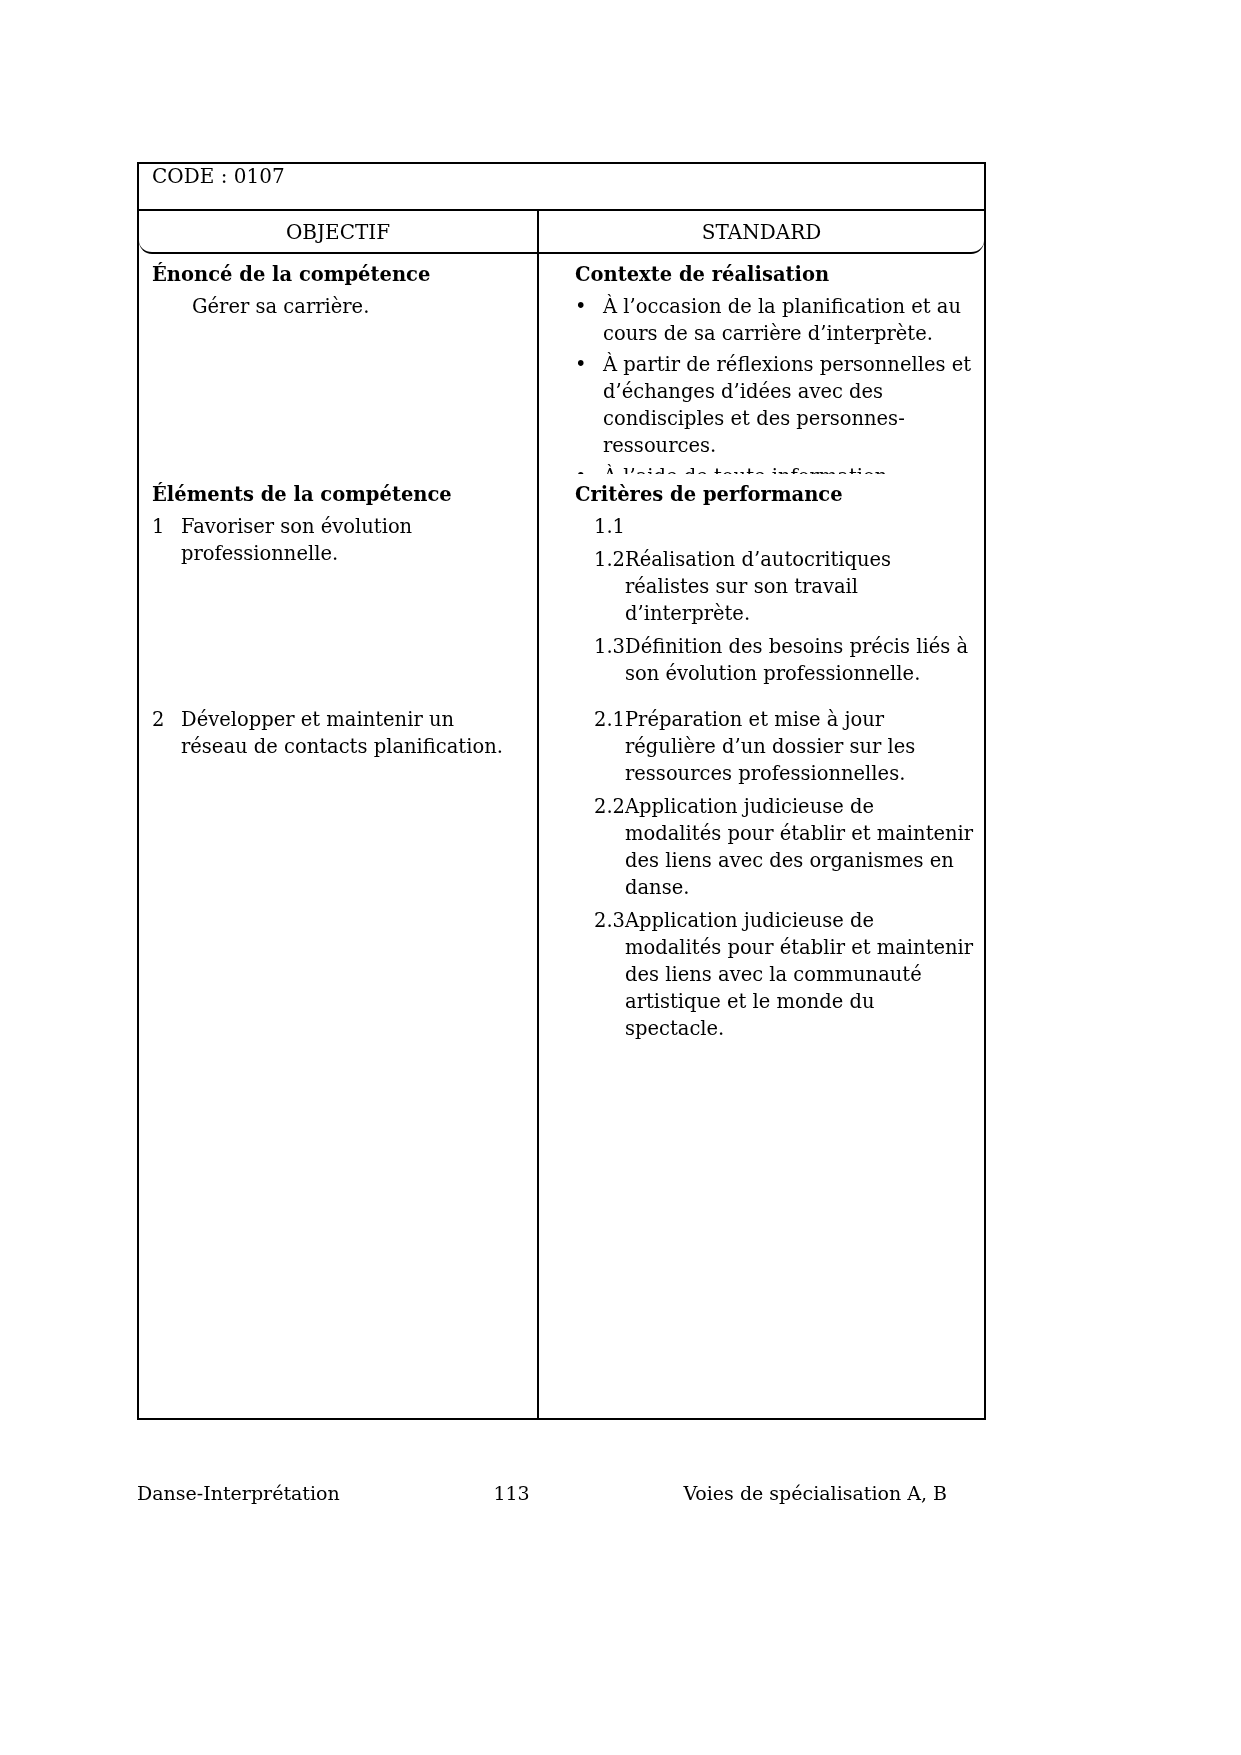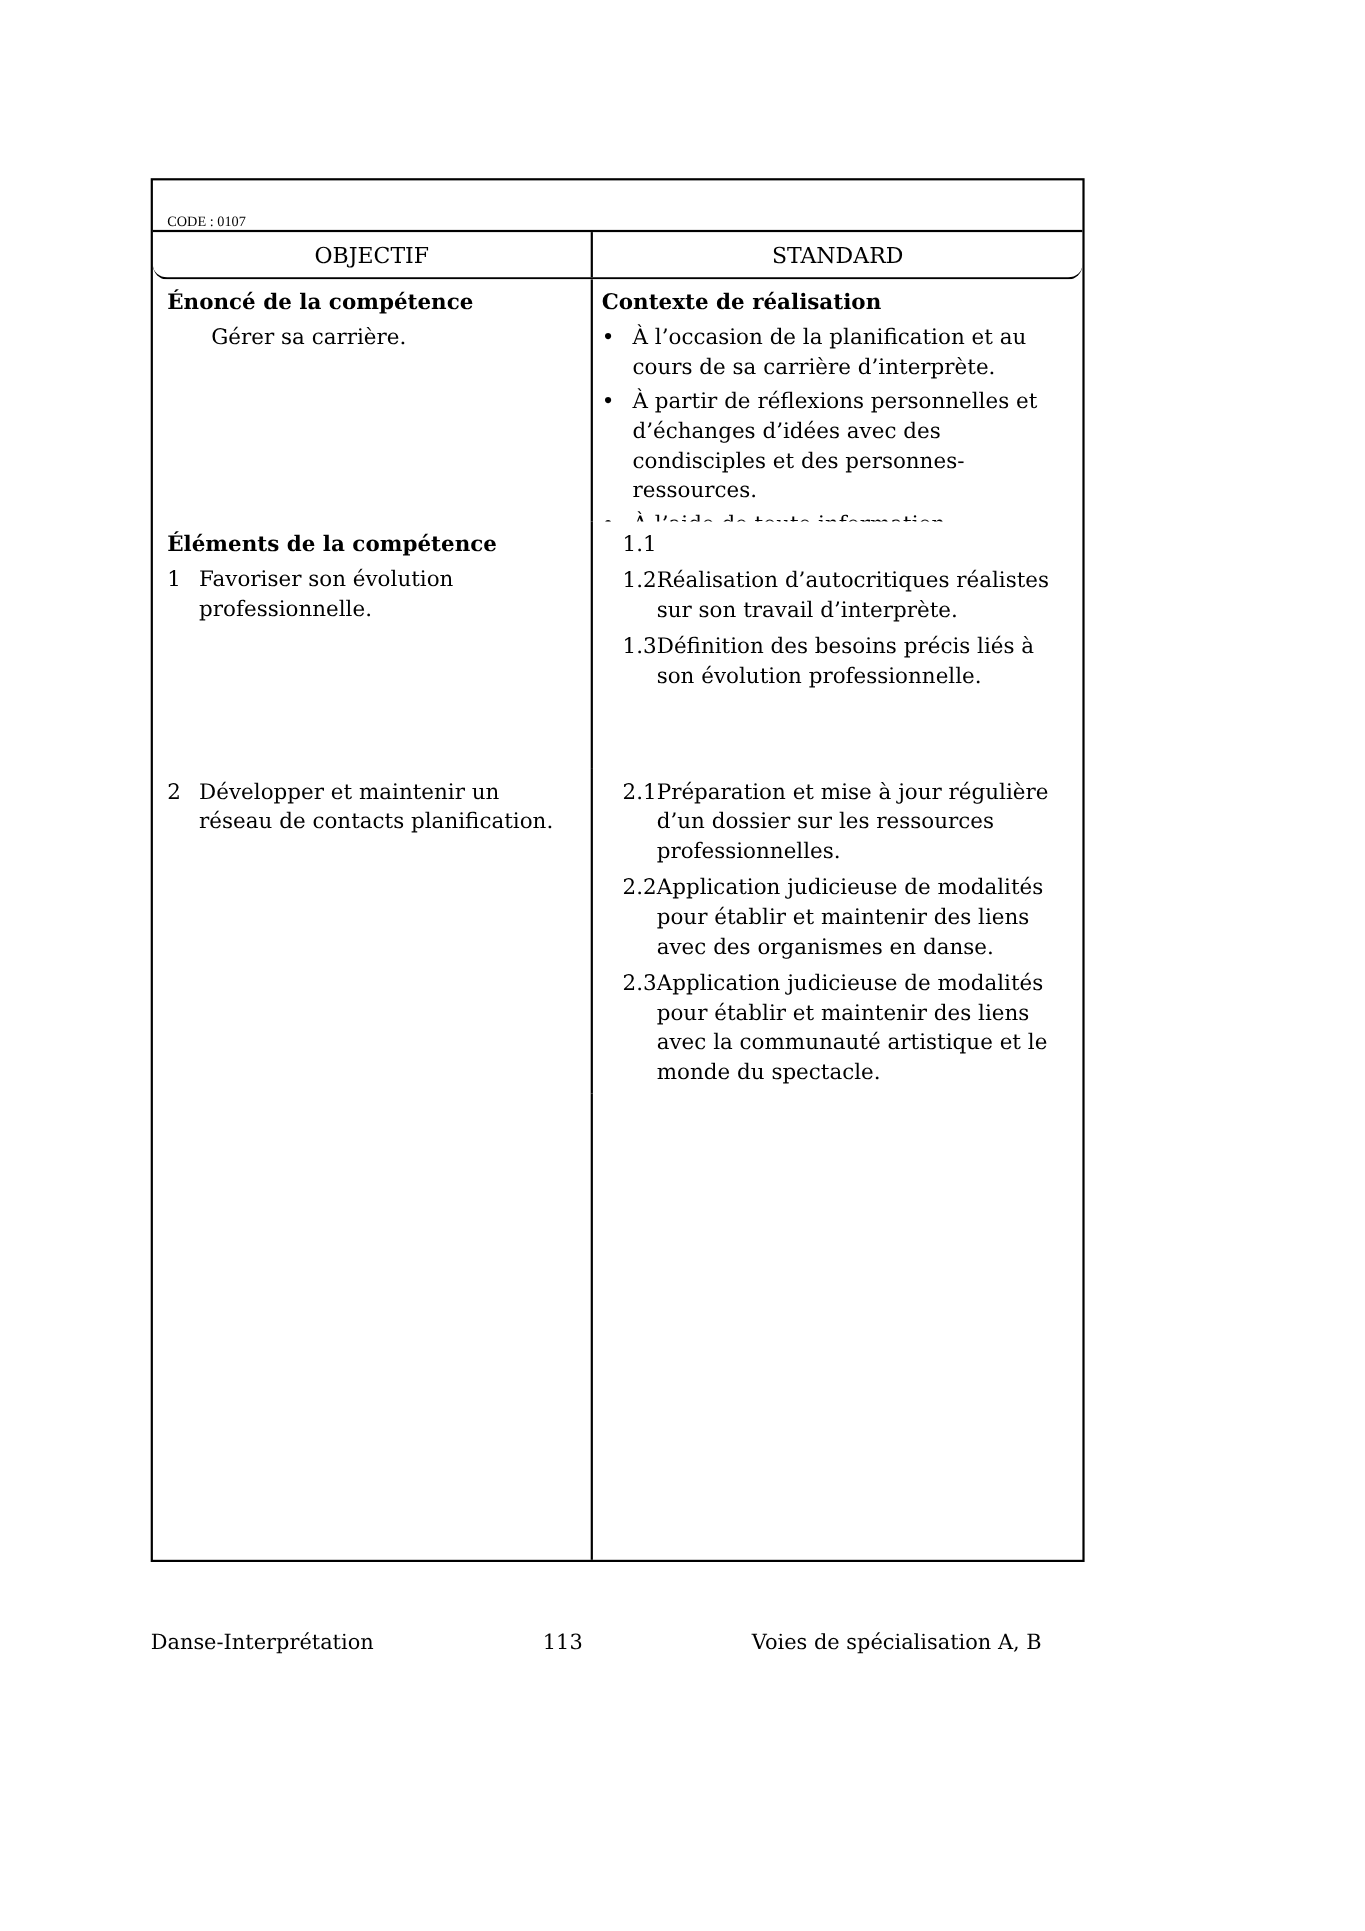--- a/index.html
+++ b/index.html
@@ -11,38 +11,38 @@
   }
   .page {
     position:absolute; inset:0; background:#ffffff;
   }
   .doc-table {
     position:absolute; left:137px; top:162px; width:849px; height:1258px;
     border:2px solid #000; display:flex; flex-direction:column; background:#fff;
   }
   .code-row {
     height:47px; flex:0 0 47px; border-bottom:2px solid #000;
-    display:flex; align-items:flex-end; padding-left:13px; font-size:13px;font-family:Liberation Serif, serif;
+    display:flex; align-items:flex-start; padding-left:13px; font-size:20px;
   }
   .header-row {
     height:43px; flex:0 0 43px; border-bottom:2px solid #000;
     display:flex; font-size:20px;border-radius:13px;
   }
   .hcell { display:flex; align-items:center; justify-content:center; }
   .hcell.left { width:400px; flex:0 0 400px; border-right:2px solid #000; }
   .hcell.right { flex:1; }
   .tbody {
     flex:1; display:grid;
     grid-template-columns:400px 1fr;
     grid-template-rows:220px 225px auto 1fr;
     font-size:19.5px; line-height:27px;
   }
   .cell { overflow:hidden; }
   .cell.left { border-right:2px solid #000; padding:7px 14px 0 13px; }
-  .cell.right { padding:7px 10px 0 8px; }
+  .cell.right { padding:7px 10px 0 8px;margin-left:28px; }
   .heading { font-weight:bold; margin-bottom:5px; }
   .para { margin-bottom:4px;margin-left:40px; }
   .bullet-item { display:flex; margin-bottom:4px; }
   .bullet-glyph { width:28px; flex:0 0 28px; }
   .num-item { display:flex; margin-bottom:6px; }
   .num { width:29px; flex:0 0 29px; }
   .crit-item { display:flex; margin-bottom:6px; }
   .cnum { width:50px; flex:0 0 50px;text-align:right; }
   .footer {
     position:absolute; left:137px; top:1482px; width:810px;
@@ -93,20 +93,21 @@
       </div>
 
       <div class="cell left">
         <div class="heading">Éléments de la compétence</div>
         <div class="num-item">
           <span class="num">1</span>
           <span>Favoriser son évolution professionnelle.</span>
         </div>
       </div>
       <div class="cell right">
+        <div class="heading">Critères de performance</div>
         <div class="crit-item">
           <span class="cnum">1.1</span>
         </div>
         <div class="crit-item">
           <span class="cnum">1.2</span>
           <span>Réalisation d’autocritiques réalistes sur son travail d’interprète.</span>
         </div>
         <div class="crit-item">
           <span class="cnum">1.3</span>
           <span>Définition des besoins précis liés à son évolution professionnelle.</span>

